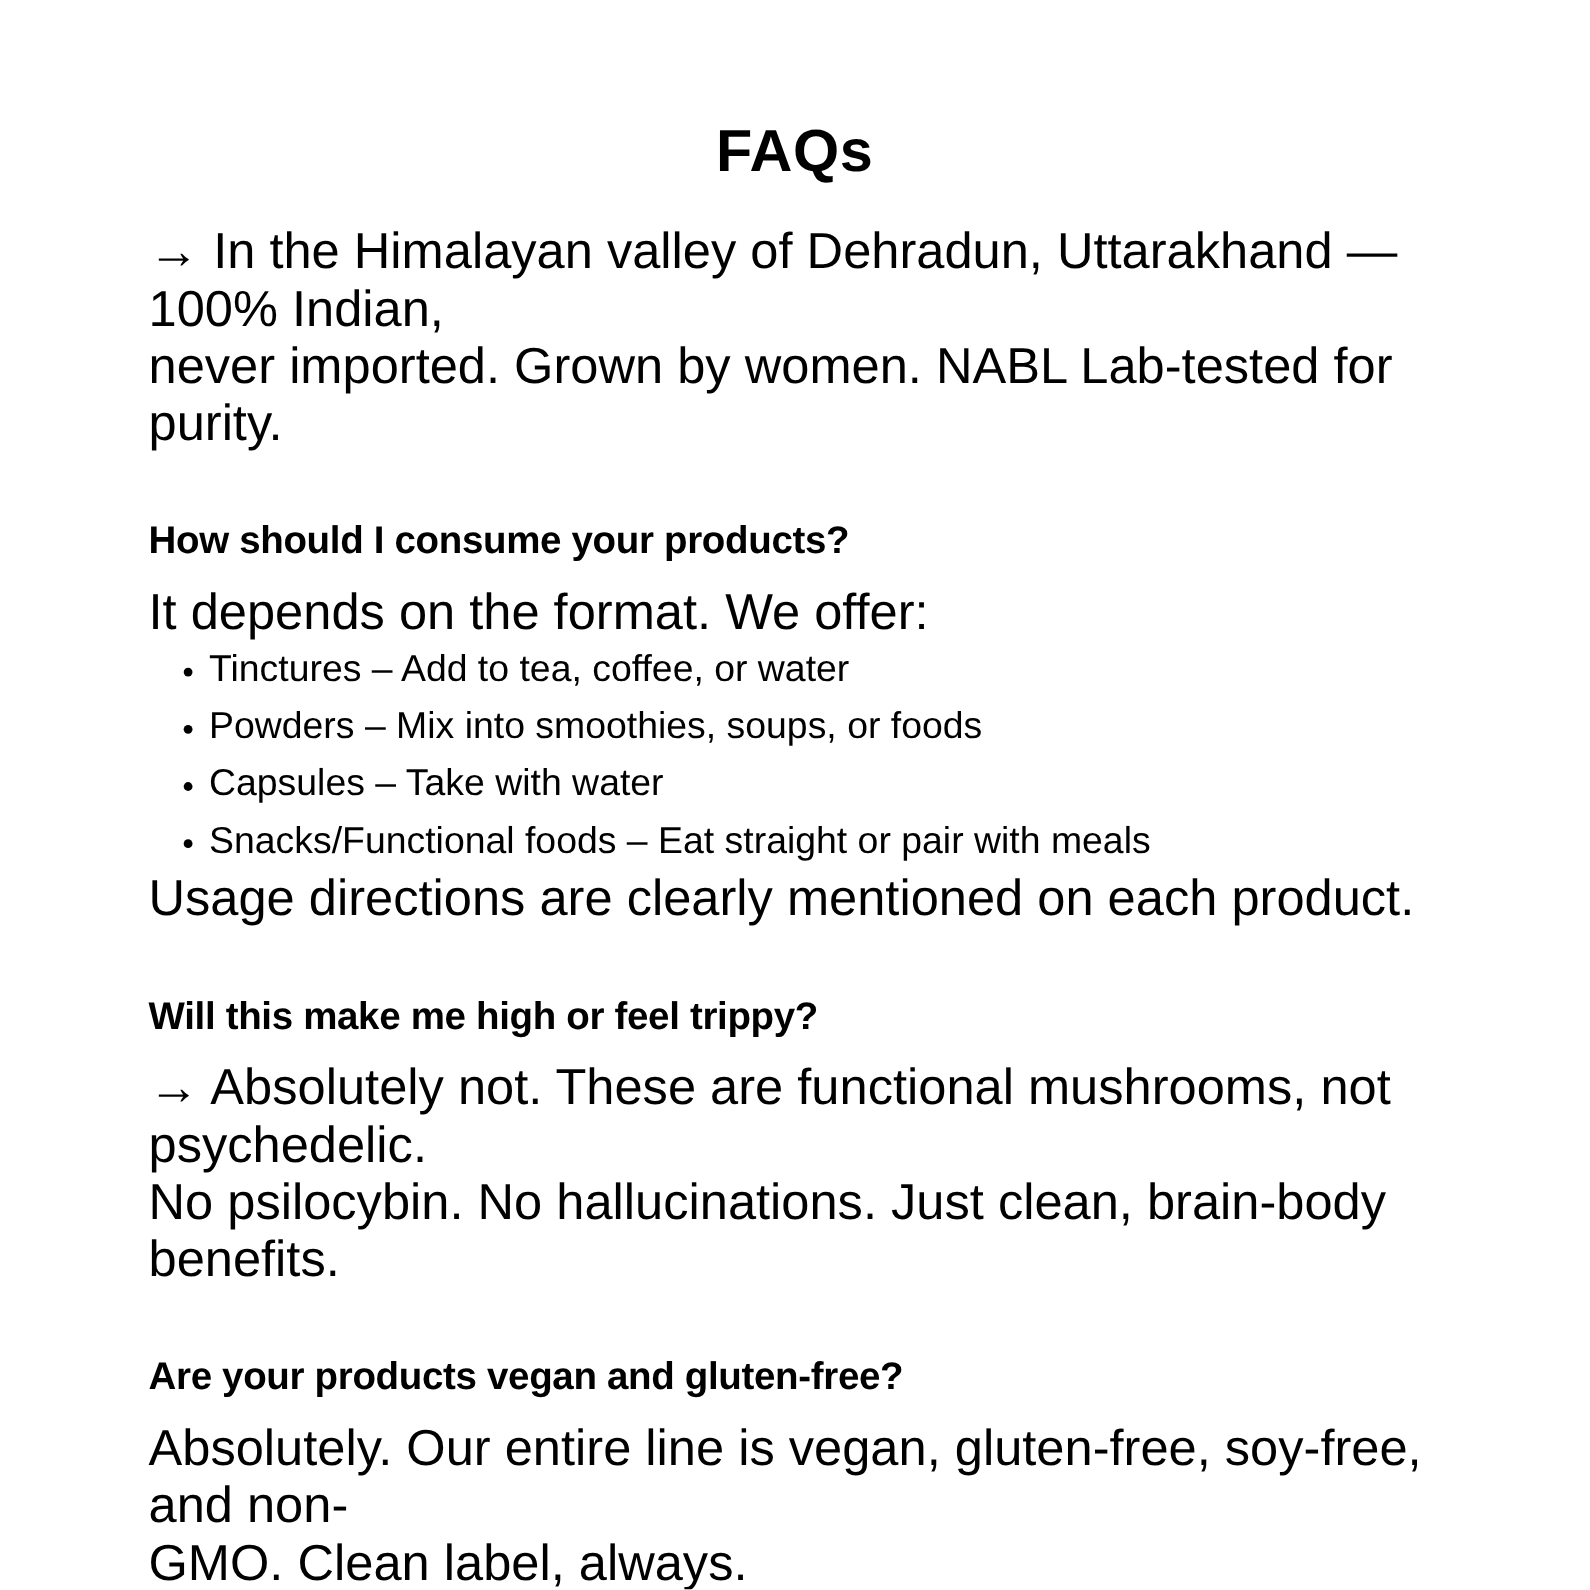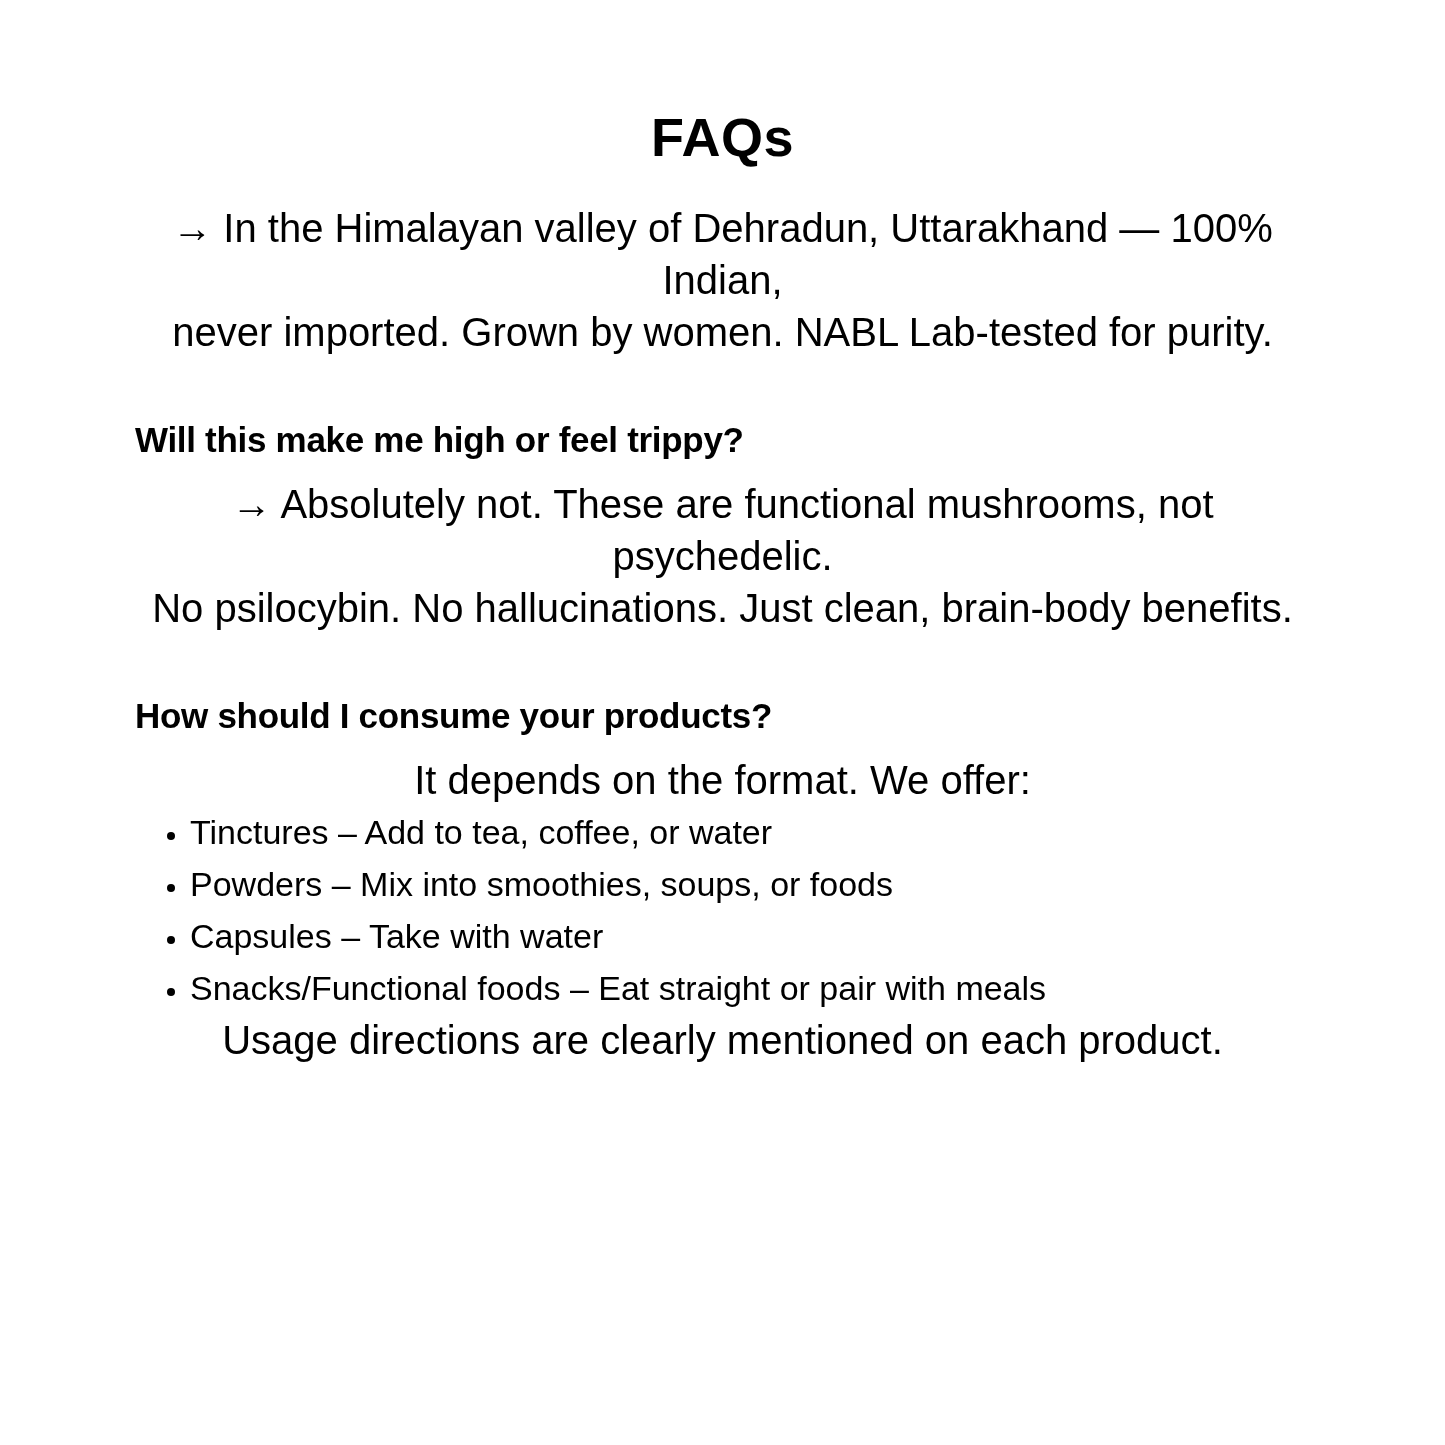--- a/index.html
+++ b/index.html
@@ -31,25 +31,24 @@
   }
   h2.question {
     margin: 0 0 12px 0;
     font-size: 35px;
     line-height: 52px;
     font-weight: 800;
     letter-spacing: -0.3px;
   }
   p.answer, p.body-line {
     margin: 0;
-    font-size: 40px;
+    font-size: 46px;
     line-height: 52px;
     font-weight: 400;
     white-space: pre-line;
-    text-align: center;
   }
   ul.bullets {
     margin: 0;
     padding: 0 0 0 55px;
     list-style: disc outside;
   }
   ul.bullets li {
     font-size: 34px;
     line-height: 52px;
     font-weight: 400;
@@ -70,32 +69,37 @@
 <div class="page">
 
   <h1 class="title">FAQs</h1>
 
   <section class="faq">
     <p class="answer">→ In the Himalayan valley of Dehradun, Uttarakhand — 100% Indian,
 never imported. Grown by women. NABL Lab-tested for purity.</p>
   </section>
 
   <section class="faq">
-    <h2 class="question">Will this make me high or feel trippy?</h2>
-    <p class="answer">→ Absolutely not. These are functional mushrooms, not psychedelic.
-No psilocybin. No hallucinations. Just clean, brain-body benefits.</p>
-  </section>
-
-  <section class="faq">
     <h2 class="question">How should I consume your products?</h2>
     <p class="body-line">It depends on the format. We offer:</p>
     <ul class="bullets">
       <li>Tinctures – Add to tea, coffee, or water</li>
       <li>Powders – Mix into smoothies, soups, or foods</li>
       <li>Capsules – Take with water</li>
       <li>Snacks/Functional foods – Eat straight or pair with meals</li>
     </ul>
     <p class="body-line">Usage directions are clearly mentioned on each product.</p>
   </section>
 
+  <section class="faq">
+    <h2 class="question">Will this make me high or feel trippy?</h2>
+    <p class="answer">→ Absolutely not. These are functional mushrooms, not psychedelic.
+No psilocybin. No hallucinations. Just clean, brain-body benefits.</p>
+  </section>
+
+  <section class="faq">
+    <h2 class="question">Are your products vegan and gluten-free?</h2>
+    <p class="answer">Absolutely. Our entire line is vegan, gluten-free, soy-free, and non-
+GMO. Clean label, always.</p>
+  </section>
 
 
 </div>
 
 </body></html>

